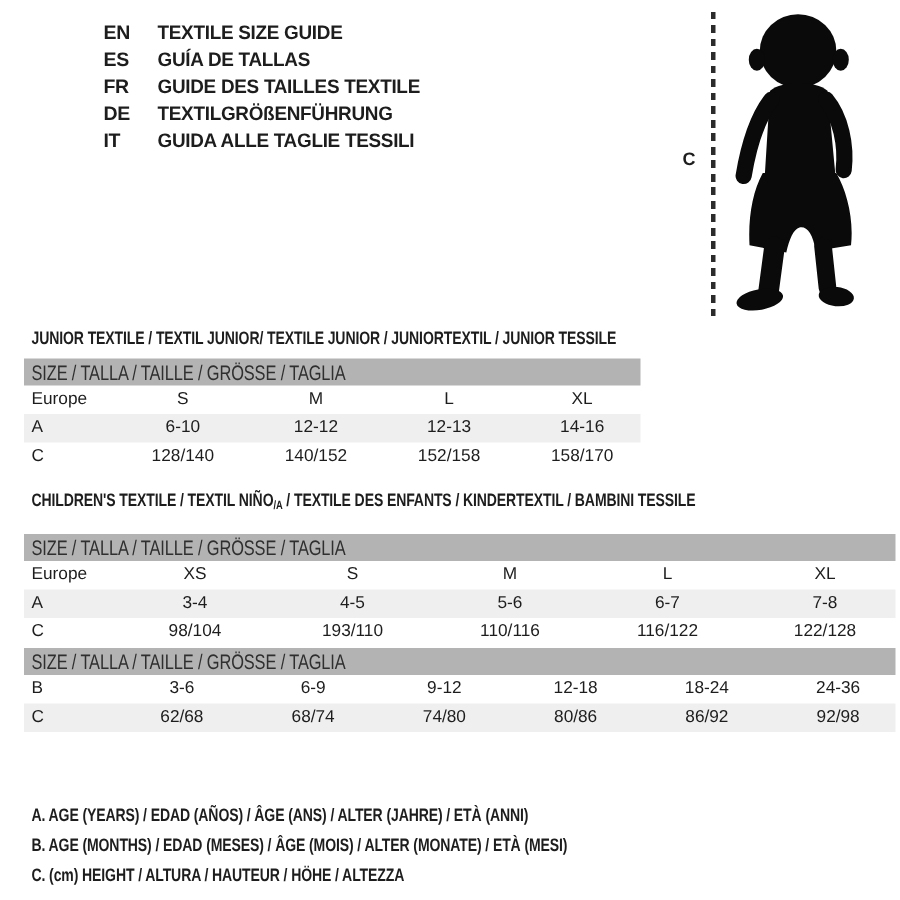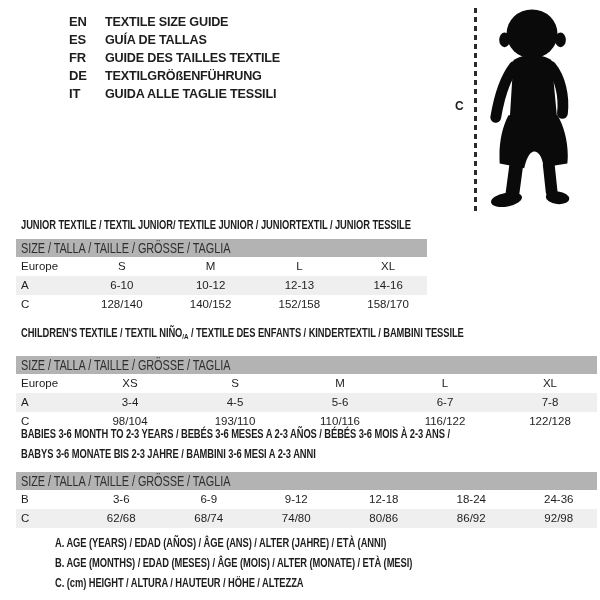--- a/index.html
+++ b/index.html
@@ -32,21 +32,21 @@
   .sub{font-size:8px;vertical-align:-2px;}
   .size-bar{margin-top:3px;height:18px;line-height:18px;background:var(--bar);color:var(--bar-text);
     font-size:14px;padding-left:5px;white-space:nowrap;}
   .s2 .size-bar,.s3 .size-bar{margin-top:8px;}
   .trow{display:grid;height:19px;line-height:19px;font-size:11.5px;gap:11px;}
   .trow.shaded{background:var(--stripe);}
   .tlabel{padding-left:5px;text-align:left;}
   .tcell{text-align:center;}
   
   .legend{position:absolute;left:21px;top:533px;}
-  .legend-line{font-weight:bold;font-size:12px;line-height:20px;white-space:nowrap;margin-left:34px;}
+  .legend-line{font-weight:bold;font-size:12px;line-height:20px;white-space:nowrap;}
 </style>
 </head>
 <body>
 
 <div class="lang-block">
   <div class="lang-row">
     <span class="lang-code">EN</span>
     <span class="lang-label">TEXTILE SIZE GUIDE</span>
   </div>
   <div class="lang-row">
@@ -96,21 +96,21 @@
       <div class="trow" style="grid-template-columns: 56px repeat(4, 1fr);">
         <span class="tlabel">Europe</span>
         <span class="tcell">S</span>
         <span class="tcell">M</span>
         <span class="tcell">L</span>
         <span class="tcell">XL</span>
       </div>
       <div class="trow shaded" style="grid-template-columns: 56px repeat(4, 1fr);">
         <span class="tlabel">A</span>
         <span class="tcell">6-10</span>
-        <span class="tcell">10-12</span>
+        <span class="tcell">12-12</span>
         <span class="tcell">12-13</span>
         <span class="tcell">14-16</span>
       </div>
       <div class="trow" style="grid-template-columns: 56px repeat(4, 1fr);">
         <span class="tlabel">C</span>
         <span class="tcell">128/140</span>
         <span class="tcell">140/152</span>
         <span class="tcell">152/158</span>
         <span class="tcell">158/170</span>
       </div>
@@ -146,24 +146,20 @@
         <span class="tcell">98/104</span>
         <span class="tcell">193/110</span>
         <span class="tcell">110/116</span>
         <span class="tcell">116/122</span>
         <span class="tcell">122/128</span>
       </div>
     </div>
 </div>
 
 <div class="section s3">
-  <div class="title">
-    <span class="cond">BABIES 3-6 MONTH TO 2-3 YEARS / BEBÉS 3-6 MESES A 2-3 AÑOS / BÉBÉS 3-6 MOIS À 2-3 ANS /</span><br>
-    <span class="cond">BABYS 3-6 MONATE BIS 2-3 JAHRE / BAMBINI 3-6 MESI A 2-3 ANNI</span>
-  </div>
   <div class="size-bar">
     <span class="cond">SIZE / TALLA / TAILLE / GRÖSSE / TAGLIA</span>
   </div>
   <div class="rows">
       <div class="trow" style="grid-template-columns: 56px repeat(6, 1fr);">
         <span class="tlabel">B</span>
         <span class="tcell">3-6</span>
         <span class="tcell">6-9</span>
         <span class="tcell">9-12</span>
         <span class="tcell">12-18</span>

